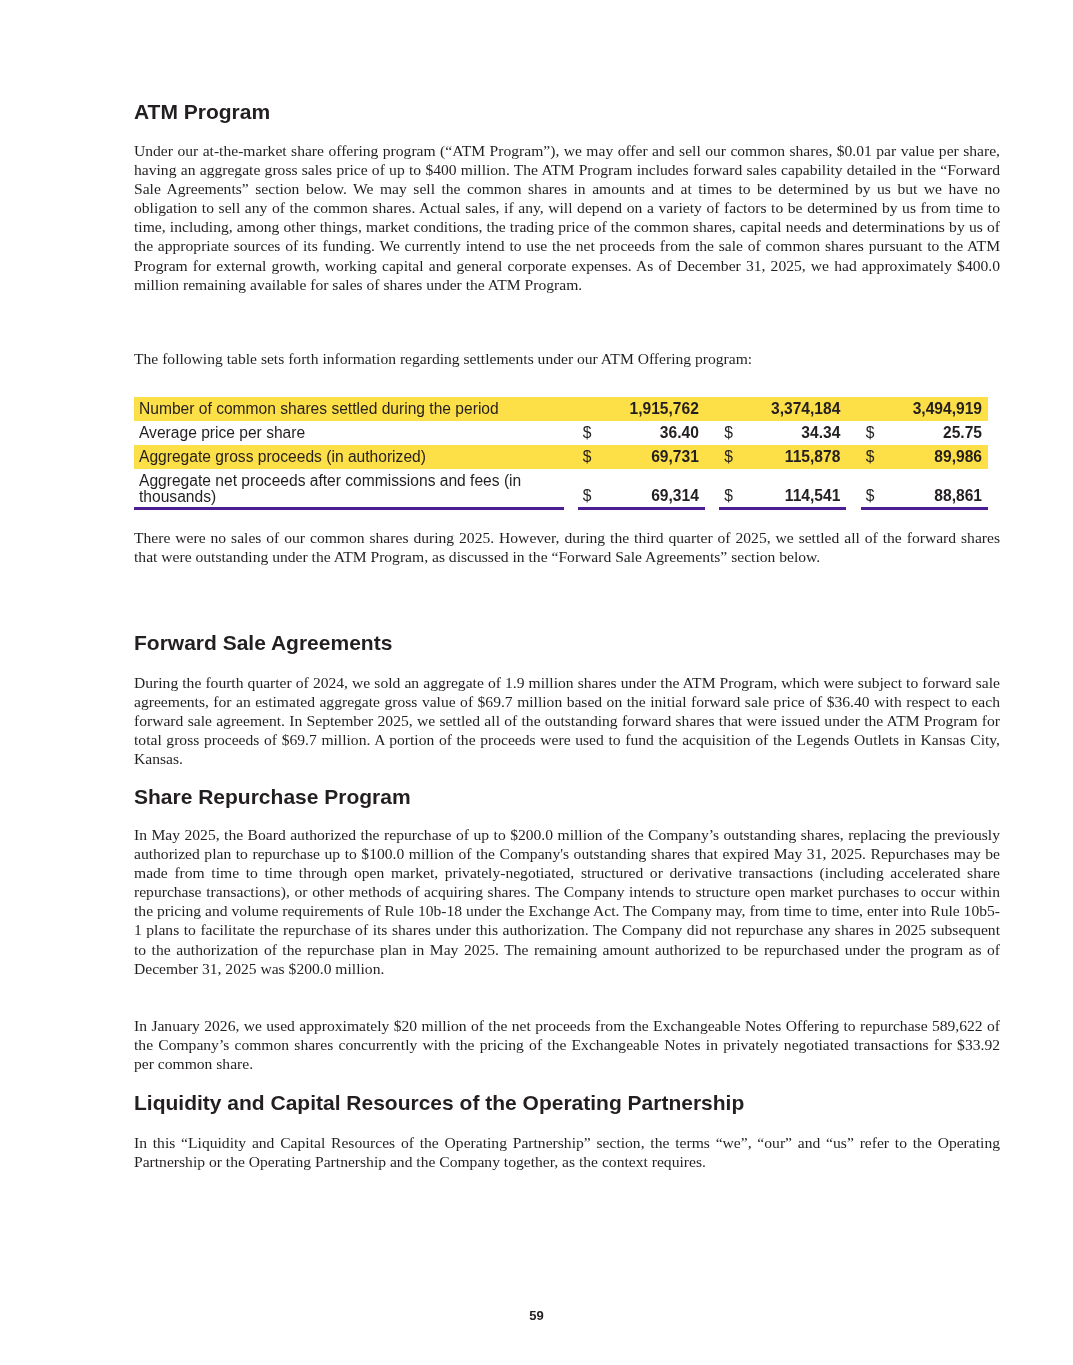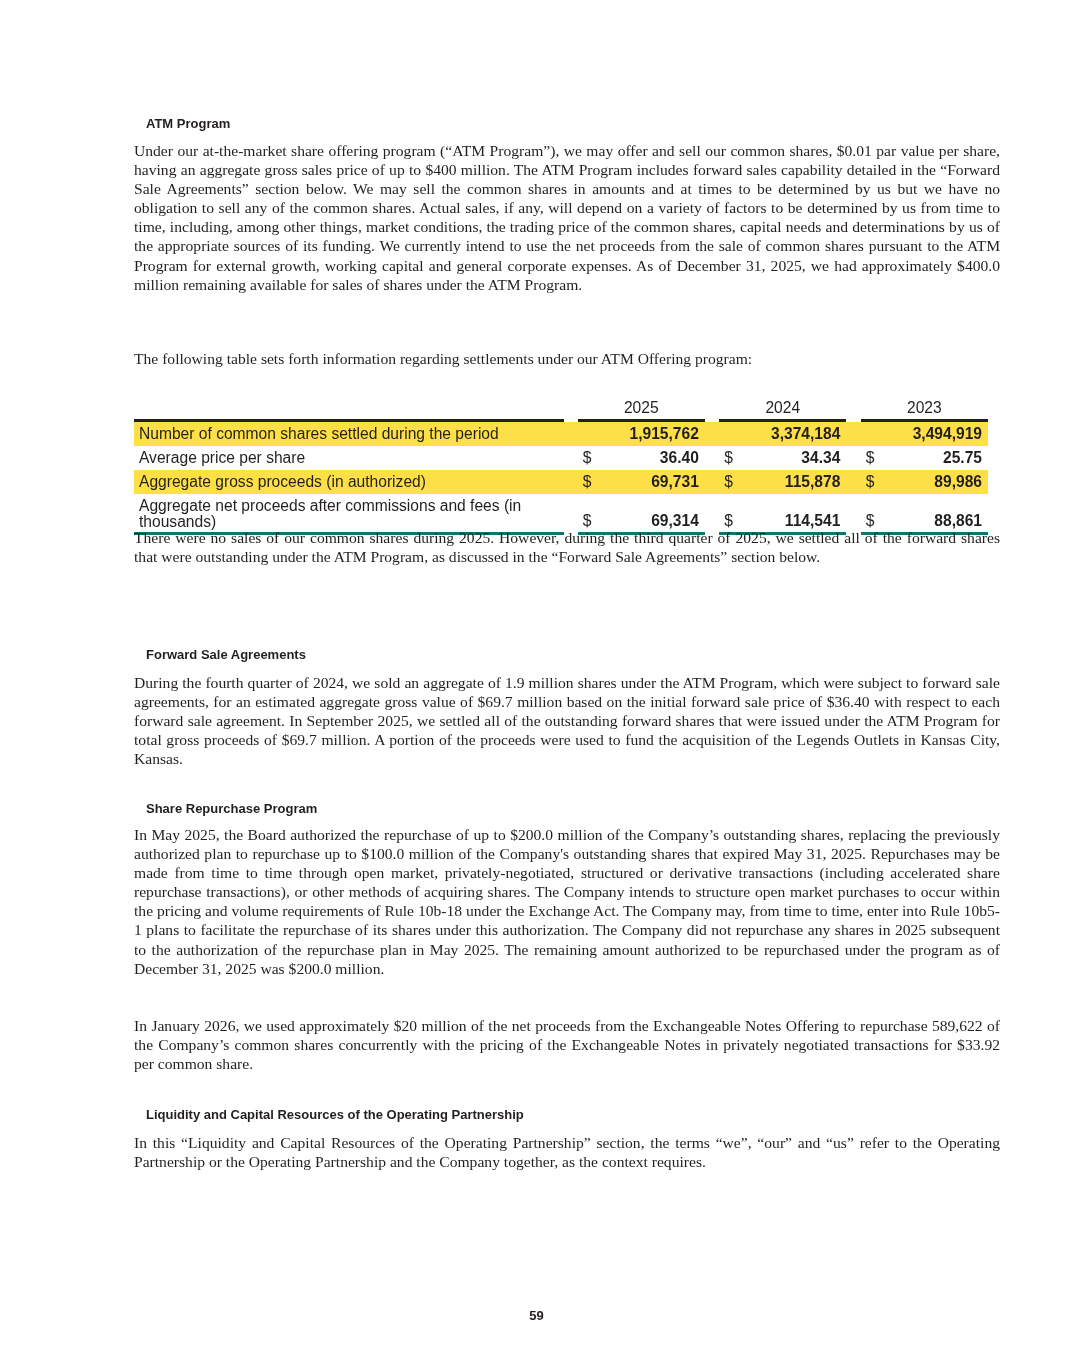--- a/index.html
+++ b/index.html
@@ -2,60 +2,51 @@
 <html><head>
 <meta charset="utf-8">
 <style>
   html, body { margin: 0; padding: 0; background: #ffffff; }
   body {
     width: 1073px; height: 1365px; position: relative;
     font-family: "Liberation Sans", sans-serif;
     color: #231f20; font-size: 15.6px;
   }
   .page { position: absolute; left: 134px; top: 0; width: 866px; }
-  .heading { font-weight: bold; position: absolute; left: 0; margin: 12px; font-size: 13px; line-height: 19px; }
+  .heading { font-weight: bold; position: absolute; left: 0; margin: 0; font-size: 21px; line-height: 19px; }
   .para { position: absolute; left: 0; width: 866px; margin: 0; line-height: 19.1px; text-align: justify; font-family: Liberation Serif, serif; }
   table.atm {
     position: absolute; left: 0; top: 397px; width: 854px;
     border-collapse: separate; border-spacing: 0; font-size: 15.6px;
   }
   table.atm td { padding: 0; height: 24px; vertical-align: middle; }
   .label-col { width: 441px; padding-left: 5px !important; }
   .gap { width: 14px; }
   .dol { width: 22px; text-align: left; padding-left: 5px !important; }
   .val { width: 96px; text-align: right; padding-right: 6px !important; font-weight: bold; }
   .gap2 { width: 15px; }
   tr.shade td.s { background: #fde047; margin-left: 28px; }
   tr.hdr td { height: 22px; }
   tr.hdr td.yr { text-align: center; border-bottom: 3px solid #231f20; }
   tr.hdr td.lbl-rule { border-bottom: 3px solid #231f20; }
   tr.last td { height: 36px; vertical-align: bottom; padding-bottom: 2px; }
-  tr.last td.r { border-bottom: 3px solid #0f766e; }
+  tr.last td.r { border-bottom: 3px solid #4c1d95; }
   tr.last .label-col { line-height: 16px; }
   .pagenum { position: absolute; left: 0; width: 1073px; top: 1308px; text-align: center; font-size: 13px; font-weight: bold; }
 </style>
 </head>
 <body>
 
 <div class="page">
   <h3 class="heading" style="top:102px">ATM Program</h3>
   <p class="para" style="top:141px">Under our at-the-market share offering program (“ATM Program”), we may offer and sell our common shares, $0.01 par value per share, having an aggregate gross sales price of up to $400 million. The ATM Program includes forward sales capability detailed in the “Forward Sale Agreements” section below. We may sell the common shares in amounts and at times to be determined by us but we have no obligation to sell any of the common shares. Actual sales, if any, will depend on a variety of factors to be determined by us from time to time, including, among other things, market conditions, the trading price of the common shares, capital needs and determinations by us of the appropriate sources of its funding. We currently intend to use the net proceeds from the sale of common shares pursuant to the ATM Program for external growth, working capital and general corporate expenses. As of December 31, 2025, we had approximately $400.0 million remaining available for sales of shares under the ATM Program.</p>
   <p class="para" style="top:349px">The following table sets forth information regarding settlements under our ATM Offering program:</p>
 
   <table class="atm">
     <tbody>
-        <tr class="hdr">
-      <td class="label-col lbl-rule"></td>
-      <td class="gap"></td>
-      <td class="yr" colspan="2">2025</td>
-      <td class="gap2"></td>
-      <td class="yr" colspan="2">2024</td>
-      <td class="gap2"></td>
-      <td class="yr" colspan="2">2023</td>
-    </tr>
     <tr class="shade">
       <td class="label-col s">Number of common shares settled during the period</td>
       <td class="gap s"></td>
       <td class="dol s"></td>
       <td class="val s">1,915,762</td>
       <td class="gap2 s"></td>
       <td class="dol s"></td>
       <td class="val s">3,374,184</td>
       <td class="gap2 s"></td>
       <td class="dol s"></td>

